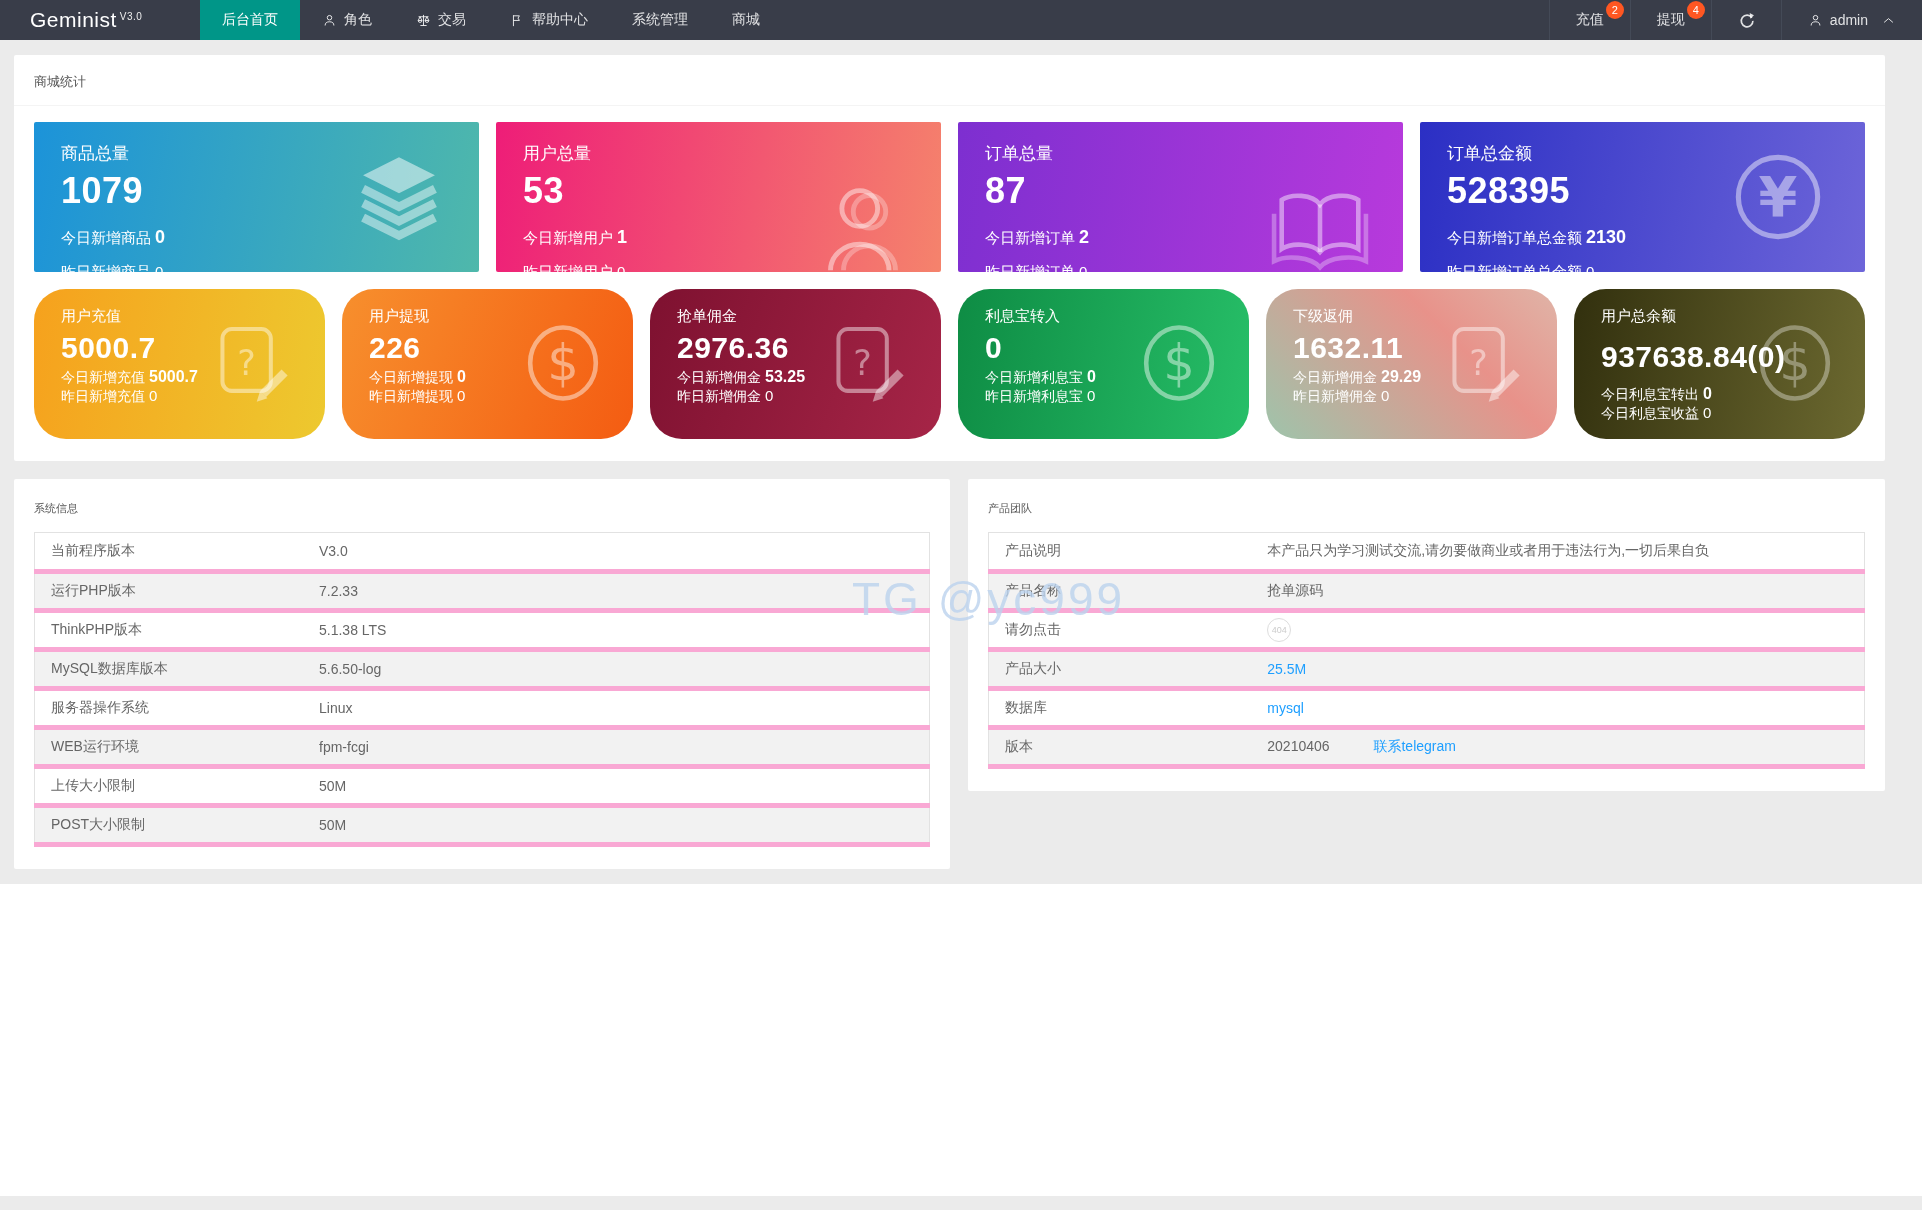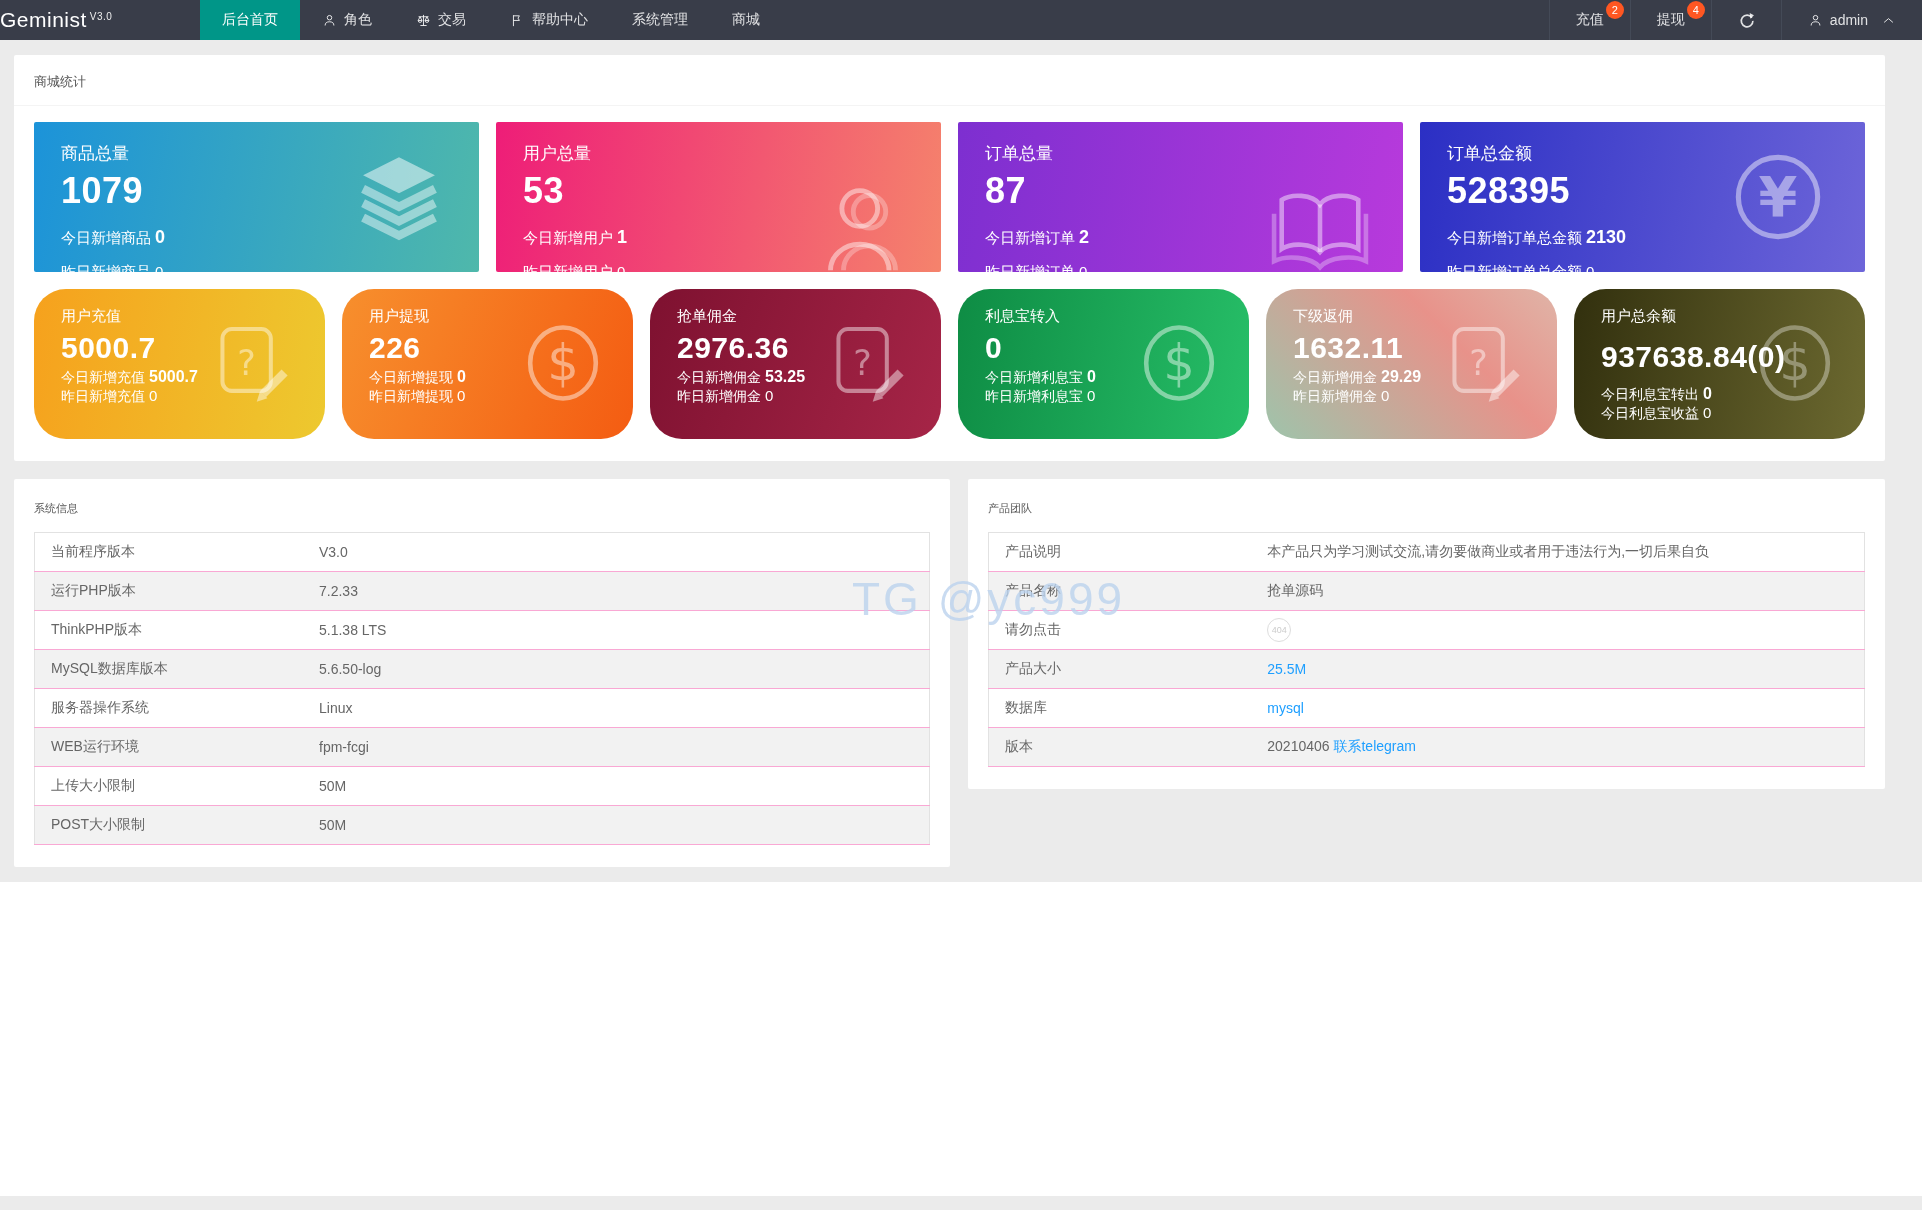--- a/index.html
+++ b/index.html
@@ -10,21 +10,21 @@
     position: relative;
     color: #666;
   }
 
   
   .navbar {
     height: 40px; background: #393D49; display: flex; align-items: stretch;
     position: relative; z-index: 5;
   }
   .brand {
-    width: 200px; display: flex; align-items: center; 
+    width: 200px; display: flex; align-items: center; padding-left: 30px;
     color: #fff; font-size: 21px; letter-spacing: .5px;
   }
   .brand sup { font-size: 10px; margin-left: 3px; transform: translateY(-4px); color: #eee; }
   .nav-menu { display: flex; align-items: stretch; }
   .nav-item {
     display: flex; align-items: center; gap: 7px; padding: 0 22px;
     color: rgba(255,255,255,.85); font-size: 14px; cursor: pointer; white-space: nowrap;
   }
   .nav-item.active { background: #009688; color: #fff; }
   .nav-item svg { width: 15px; height: 15px; stroke: rgba(255,255,255,.85); fill: none; stroke-width: 1.6; }
@@ -85,27 +85,27 @@
   .icon-yen    { right: 40px; top: 28px; width: 94px; height: 94px; }
   .icon-doc    { right: 30px; top: 32px; width: 86px; height: 86px; }
   .icon-dollar { right: 28px; top: 32px; width: 84px; height: 84px; }
 
   
   .columns { display: flex; gap: 18px; margin-top: 18px; align-items: flex-start; }
   .col-left { flex: 0 0 936px; }
   .col-right { flex: 1; }
   .panel-head2 { padding: 22px 20px 16px; font-size: 11px; color: #555; }
   .info-table { width: calc(100% - 40px); margin: 0 20px 22px; border-collapse: collapse; border: 1px solid #e2e2e2; }
-  .info-table tr { border-bottom: 1px solid #f9a8d4; }
+  .info-table tr { border-bottom: 5px solid #f9a8d4; }
   .info-table tr:nth-child(even) { background: #f2f2f2; }
   .info-table td { height: 39px; padding: 0 16px; font-size: 14px; color: #666; }
   .info-table td.lbl { width: 30%; }
   .link { color: #1E9FFF; cursor: pointer; text-decoration: none; }
   .ver-num { color: #666; }
-  .ver-link { }
+  .ver-link { margin-left: 40px; }
   .badge-404 {
     display: inline-flex; width: 24px; height: 24px; border: 1px solid #ddd;
     border-radius: 50%; color: #ccc; font-size: 9px; align-items: center;
     justify-content: center; cursor: pointer; background: #fff;
   }
 
   
   .watermark {
     position: absolute; left: 852px; top: 572px; z-index: 9;
     font-size: 46px; color: #bcd3ee; opacity: .8; letter-spacing: 3px;

